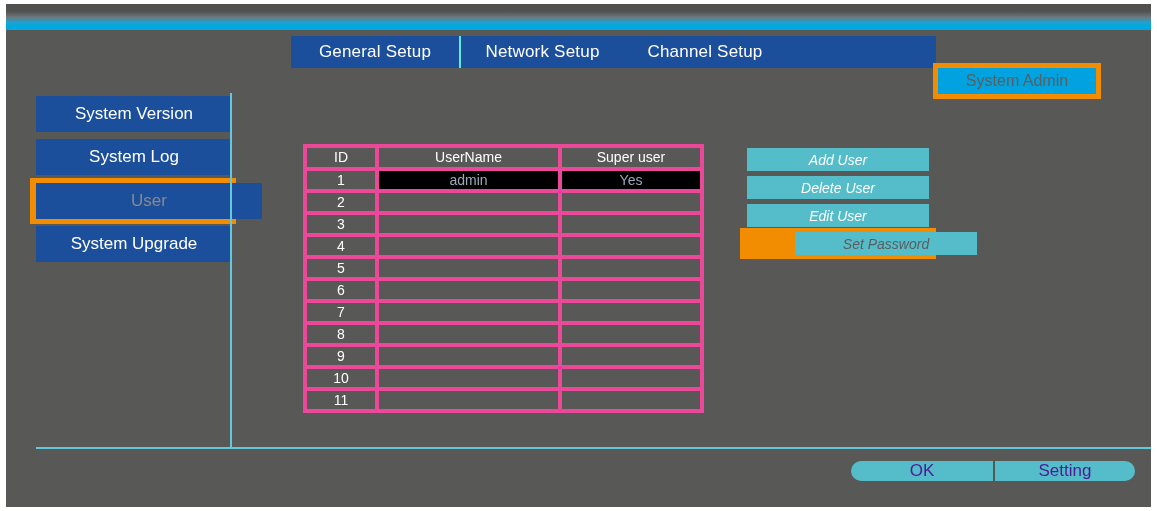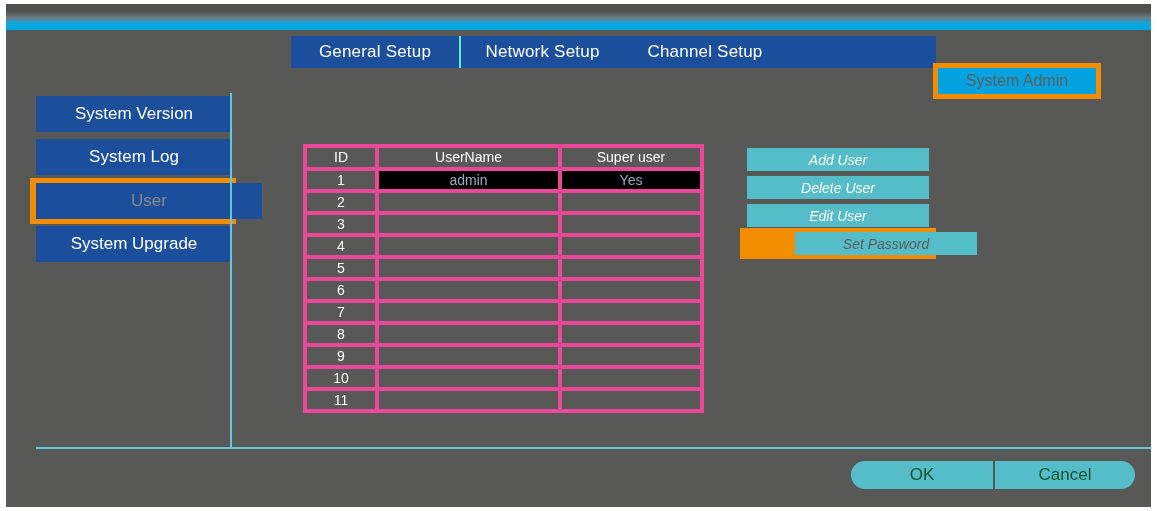--- a/index.html
+++ b/index.html
@@ -207,26 +207,26 @@
     margin-left: 48px;
   }
 
   
   #footer {
     position: absolute;
     left: 845px; top: 431px;
     display: flex;
   }
   .foot-btn {
-    height: 28px;
+    height: 20px;
     background: #55bcca;
     display: flex;
     align-items: center;
     justify-content: center;
-    color: #14532d;
+    color: #4c1d95;
     font-size: 17px;
     white-space: nowrap;
   }
   #btn-ok     { width: 142px; border-radius: 14px 0 0 14px; }
   #btn-cancel { width: 140px; border-radius: 0 14px 14px 0; margin-left: 2px; }
 </style>
 </head>
 <body>
 
 <div id="app">
@@ -381,18 +381,18 @@
         </div>
       </div>
 
     </div>
 
     <div id="footer">
       <div class="foot-btn" id="btn-ok">
         <span>OK</span>
       </div>
       <div class="foot-btn" id="btn-cancel">
-        <span>Cancel</span>
+        <span>Setting</span>
       </div>
     </div>
 
   </div>
 </div>
 
 </body></html>

